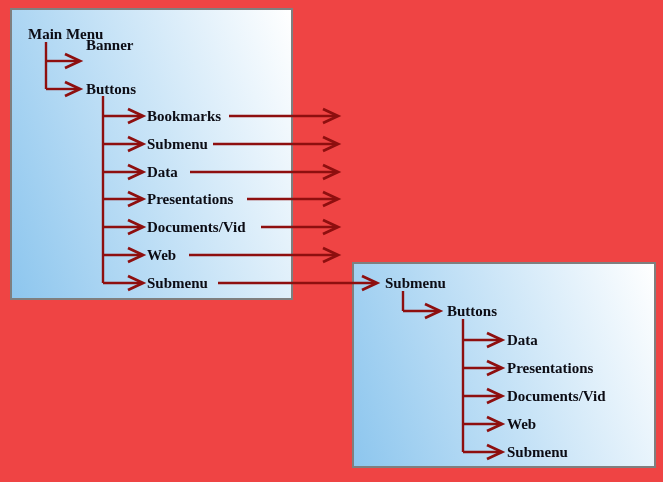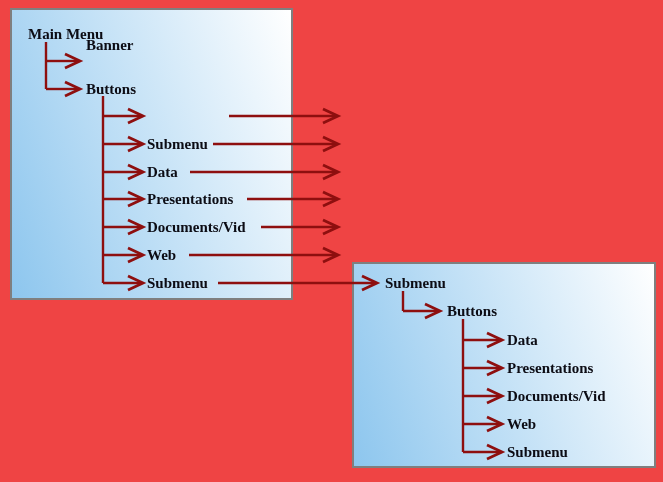--- a/index.html
+++ b/index.html
@@ -113,20 +113,21 @@
       <path class="shaft" d="M463 424 H500"></path>
       <path class="chev" d="M487 417 L502 424 L487 431"></path>
       <path class="shaft" d="M463 452 H500"></path>
       <path class="chev" d="M487 445 L502 452 L487 459"></path>
     </g>
   </svg>
 
   <div class="label" style="left:28px;top:34px">Main Menu</div>
   <div class="label" style="left:86px;top:45px">Banner</div>
   <div class="label" style="left:86px;top:89px">Buttons</div>
+  <div class="label" style="left:147px;top:116px">Bookmarks</div>
   <div class="label" style="left:147px;top:144px">Submenu</div>
   <div class="label" style="left:147px;top:172px">Data</div>
   <div class="label" style="left:147px;top:199px">Presentations</div>
   <div class="label" style="left:147px;top:227px">Documents/Vid</div>
   <div class="label" style="left:147px;top:255px">Web</div>
   <div class="label" style="left:147px;top:283px">Submenu</div>
 
   <div class="label" style="left:385px;top:283px">Submenu</div>
   <div class="label" style="left:447px;top:311px">Buttons</div>
   <div class="label" style="left:507px;top:340px">Data</div>

